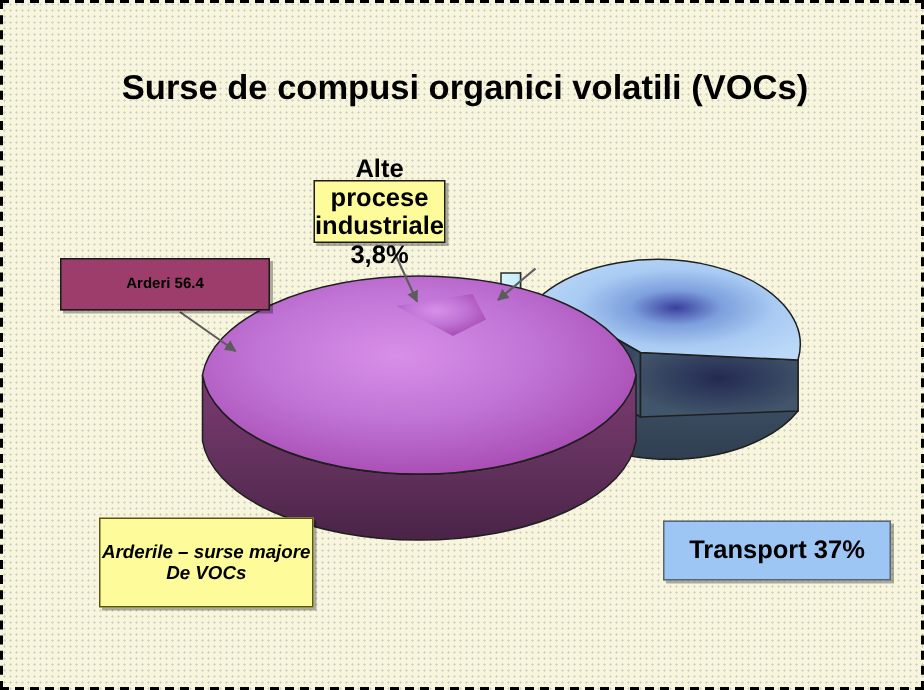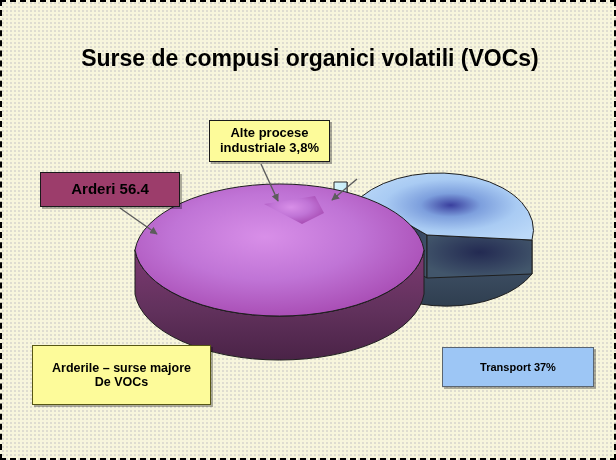--- a/index.html
+++ b/index.html
@@ -58,65 +58,66 @@
     line-height: 1.12;
   }
 
   #label-arderi {
     left: 38px;
     top: 170px;
     width: 140px;
     height: 35px;
     background-color: #9c3d6b;
     border: 1px solid #1a1a1a;
-    font-size: 15px;
+    font-size: 10px;
     box-shadow: 2px 2px 0 rgba(0,0,0,0.30);
   }
 
   #label-alte-procese {
     left: 207px;
     top: 118px;
-    width: 121px;
+    width: 88px;
     height: 42px;
     background-color: #fdfb9a;
     border: 1px solid #1a1a1a;
-    font-size: 13px;
+    font-size: 17px;
     box-shadow: 2px 2px 0 rgba(0,0,0,0.30);
   }
 
   #label-altele {
     left: 331px;
     top: 143px;
     width: 97px;
     height: 31px;
     background-color: #c8f0fa;
     border: 1px solid #4d5a66;
     font-size: 13px;
     box-shadow: 2px 2px 0 rgba(0,0,0,0.30);
   }
 
   #label-arderile-major {
-    left: 30px;
+    left: 64px;
     top: 343px;
-    width: 179px;
+    width: 143px;
     height: 60px;
     background-color: #fdfb9a;
     border: 1px solid #575714;
     font-size: 12.5px;
     box-shadow: 2px 2px 0 rgba(0,0,0,0.30);
+    font-style: italic;
   }
 
   #label-transport {
     left: 440px;
     top: 345px;
     width: 152px;
     height: 40px;
     background-color: #9dc6f5;
     border: 1px solid #5a6570;
-    font-size: 11px;
+    font-size: 17px;
     box-shadow: 2px 2px 0 rgba(0,0,0,0.30);
   }
 
   .callout-text { display: block; white-space: pre-line; }
 </style>
 </head>
 <body>
 
 <div id="slide">
 

